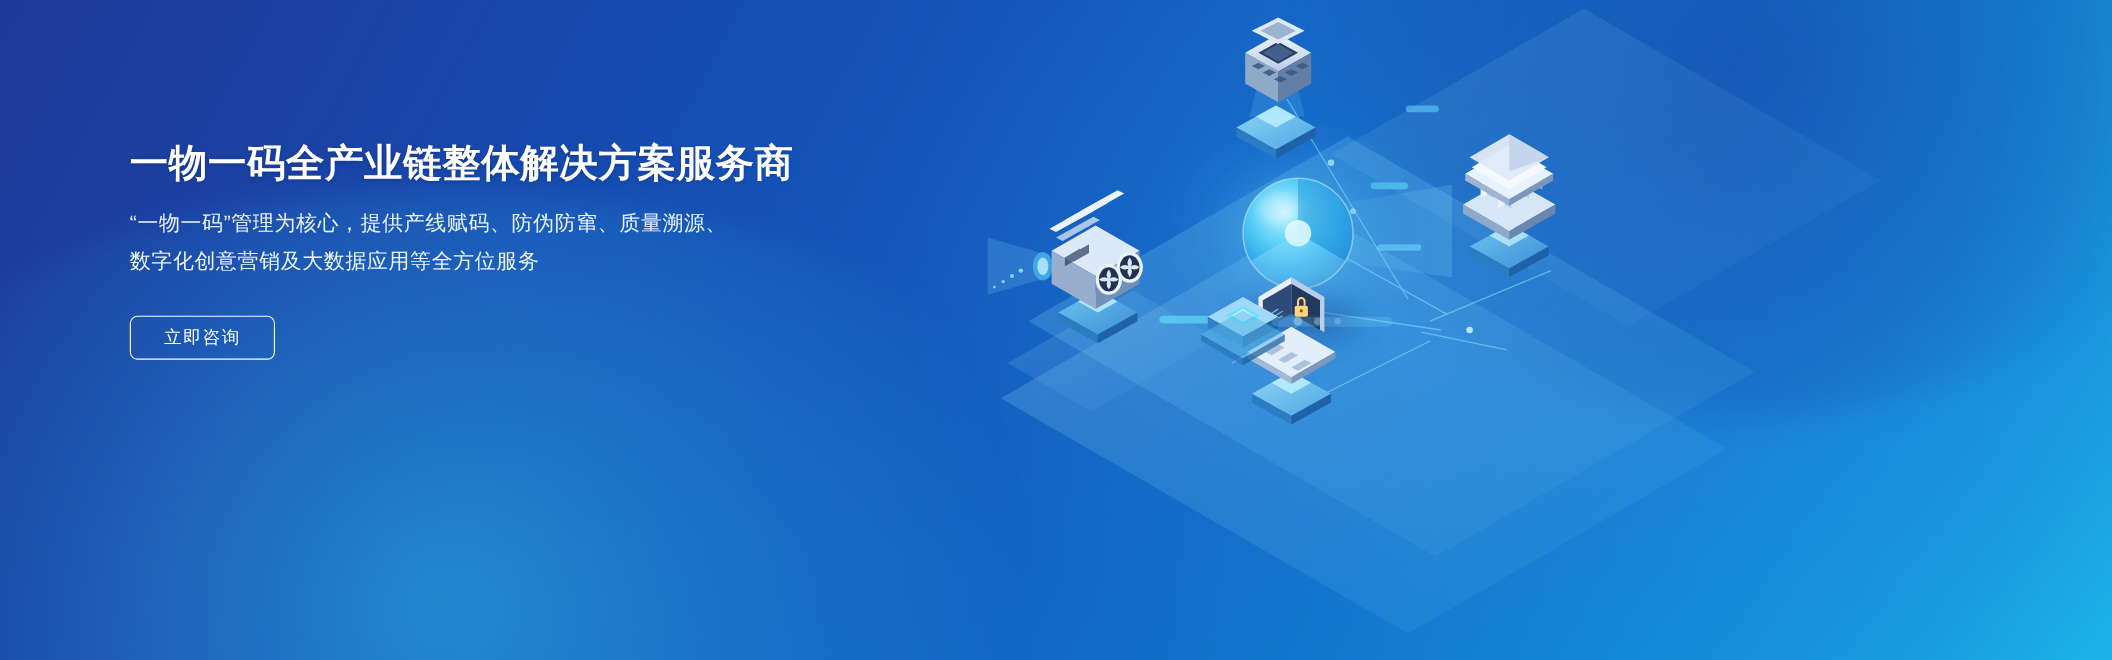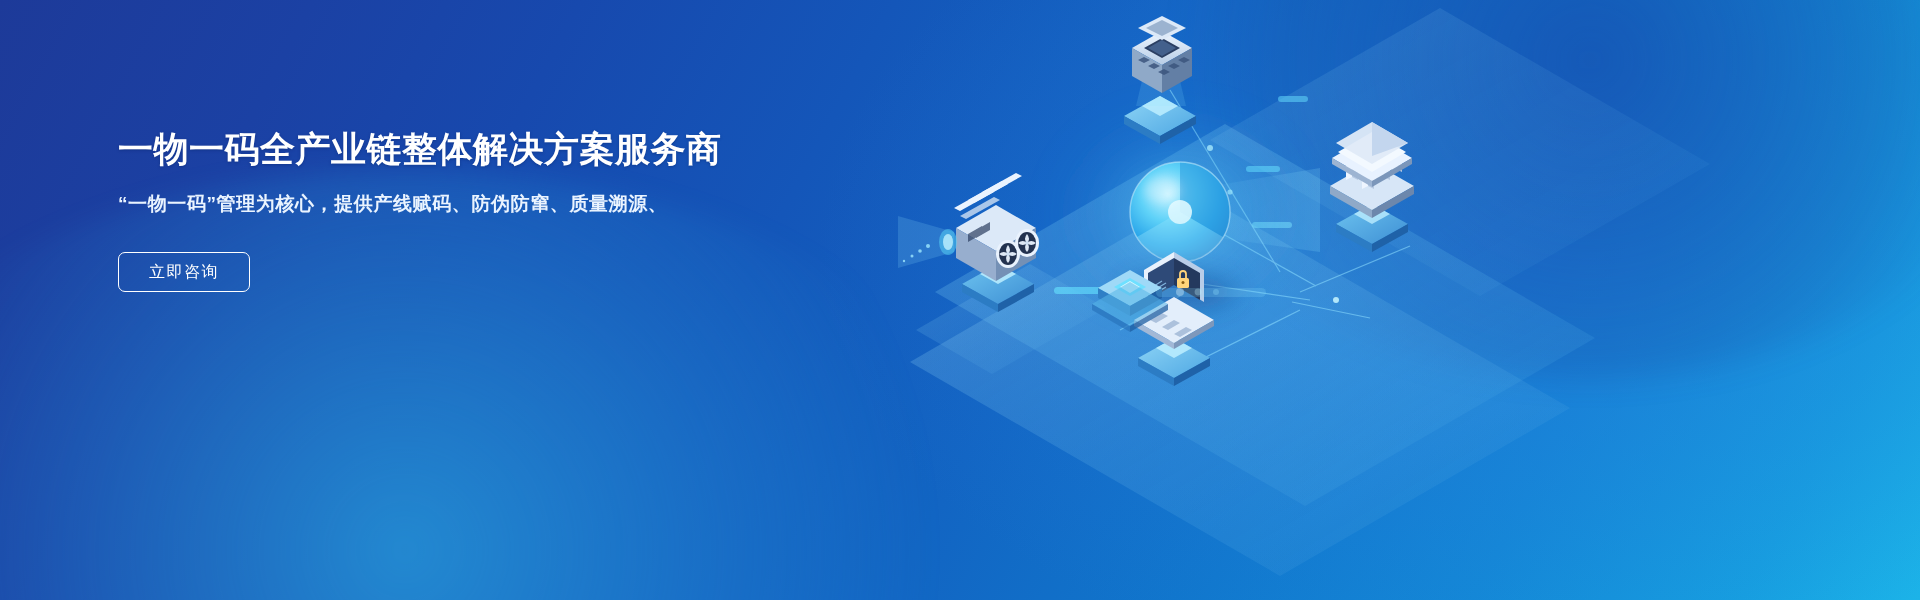--- a/index.html
+++ b/index.html
@@ -71,21 +71,21 @@
     margin: 0 0 14px 0;
     text-shadow: 0 1px 3px rgba(0,30,90,0.35);
     white-space: nowrap;
   }
   .subline {
     font-size: 19px;
     color: #eaf4ff;
     line-height: 35px;
     letter-spacing: 0.6px;
     white-space: nowrap;
-    font-weight: 700;
+    font-weight: 400;
   }
   #subtitle {
     margin: 0 0 0 0;
     padding-top: 2px;
   }
   #cta-button {
     margin-top: 31px;
     display: inline-flex;
     align-items: center;
     justify-content: center;
@@ -409,17 +409,18 @@
         <circle cx="318" cy="292" r="3.4" fill="#b9f0ff" opacity="0.7"></circle>
         <circle cx="336" cy="292" r="3" fill="#9ae7ff" opacity="0.6"></circle>
       </g>
     </svg>
   </div>
 
   <div id="text-block">
     <h1 id="headline">一物一码全产业链整体解决方案服务商</h1>
     <div id="subtitle">
       <div class="subline">“一物一码”管理为核心，提供产线赋码、防伪防窜、质量溯源、</div>
+      <div class="subline">数字化创意营销及大数据应用等全方位服务</div>
     </div>
     <button id="cta-button">立即咨询</button>
   </div>
 
 </div>
 
 </body></html>

